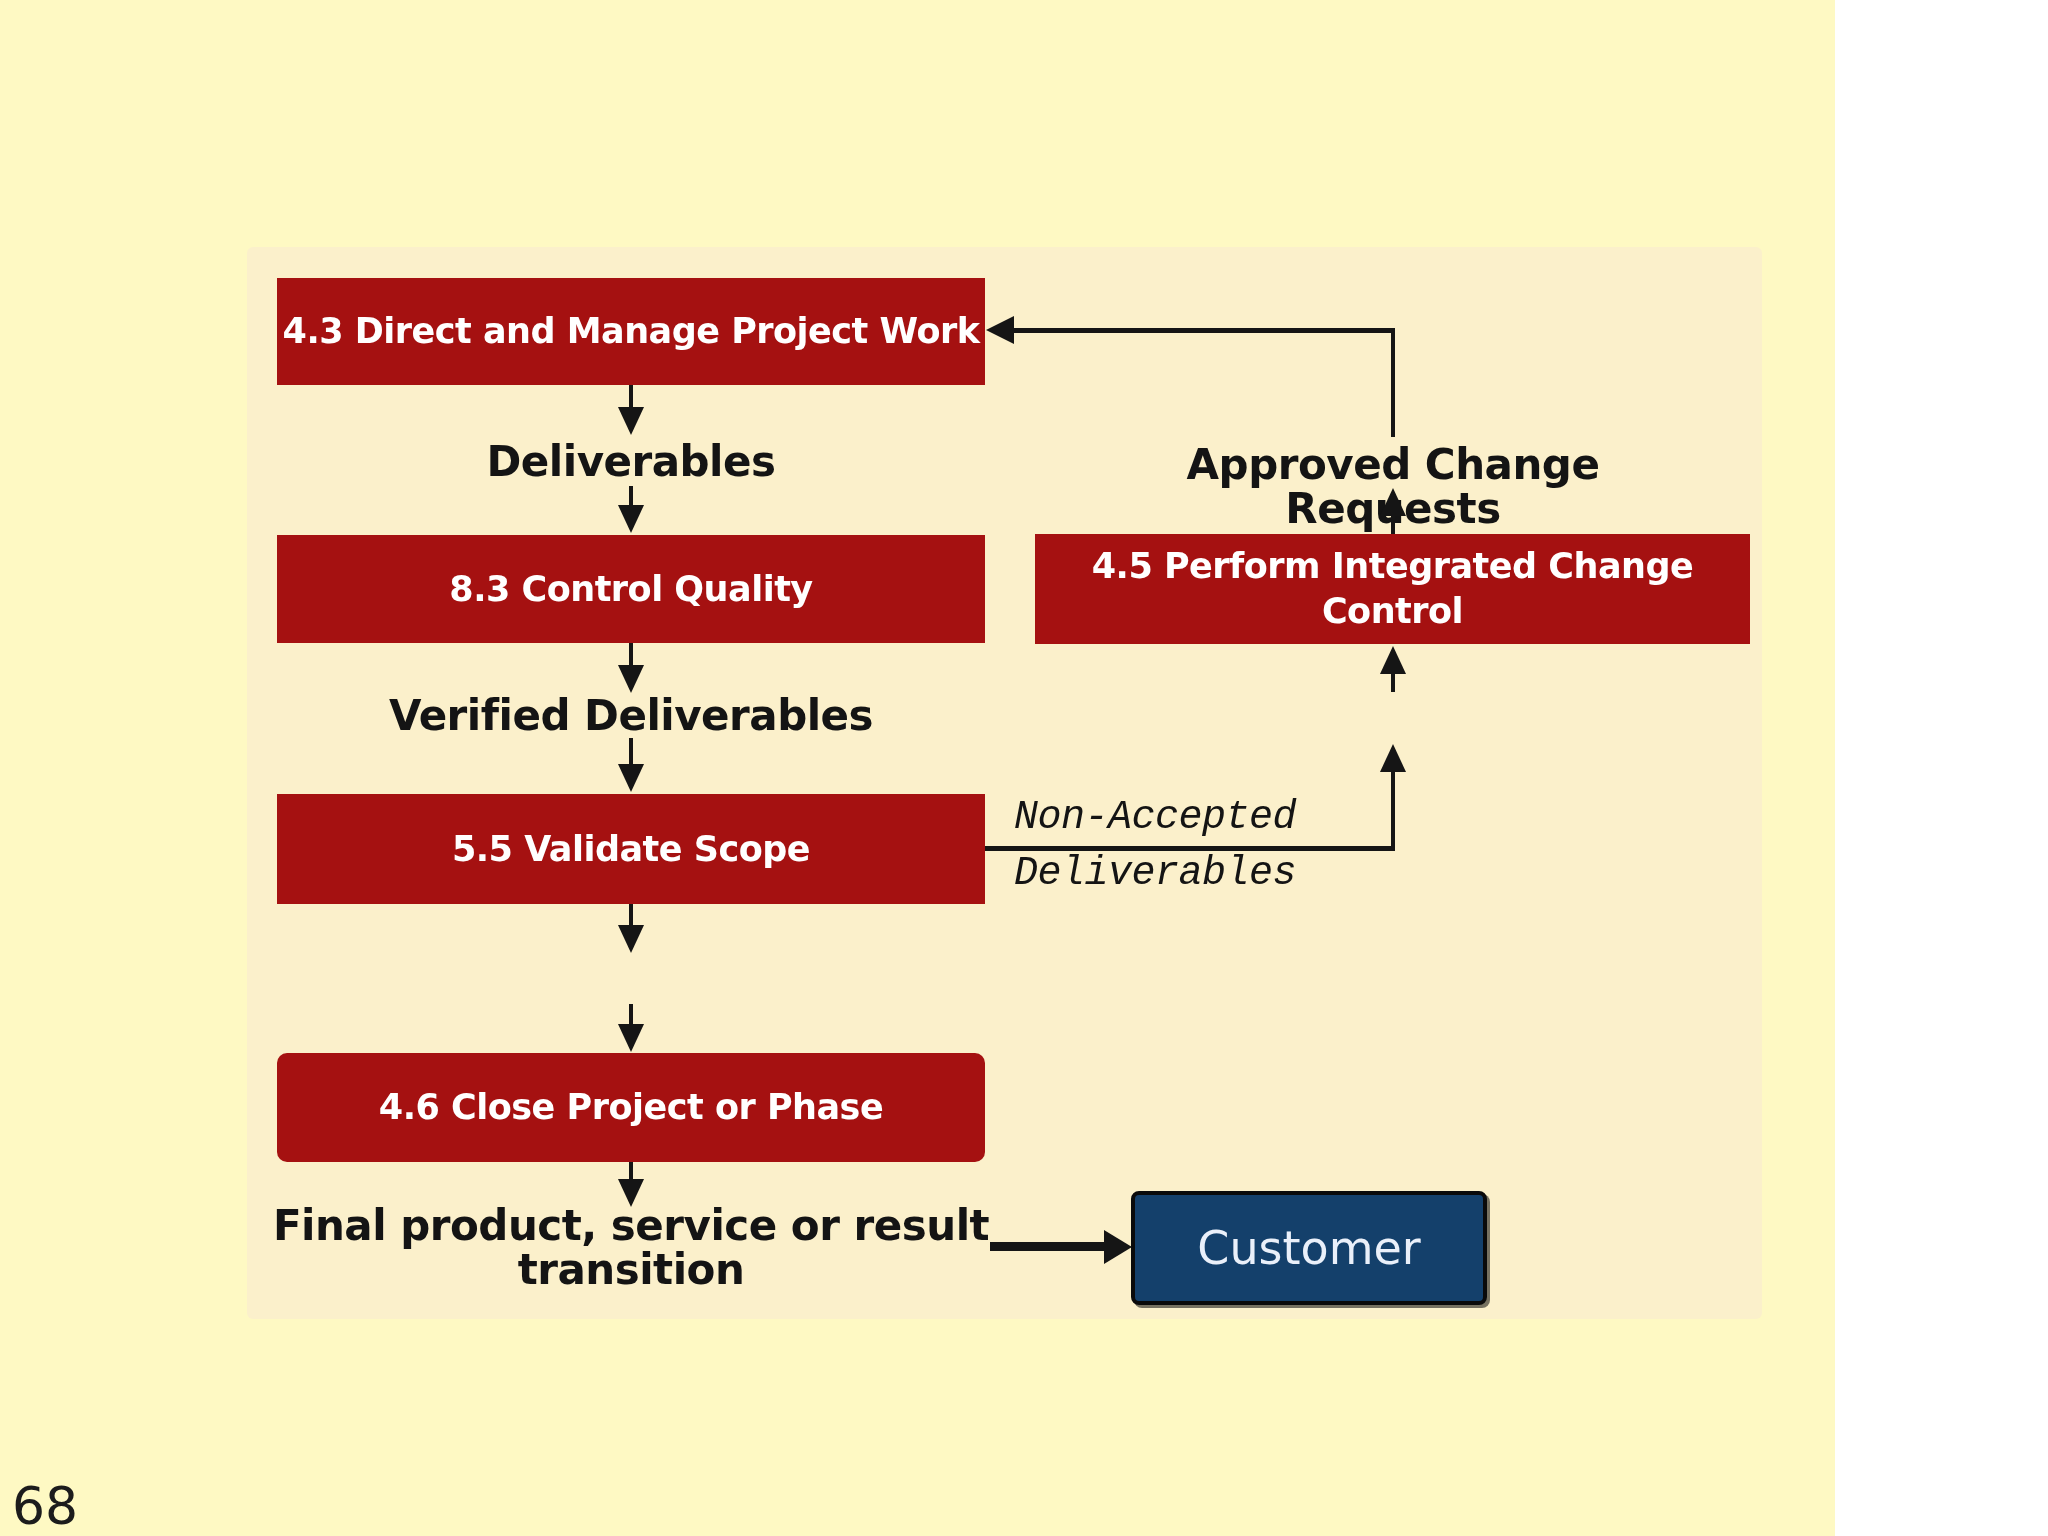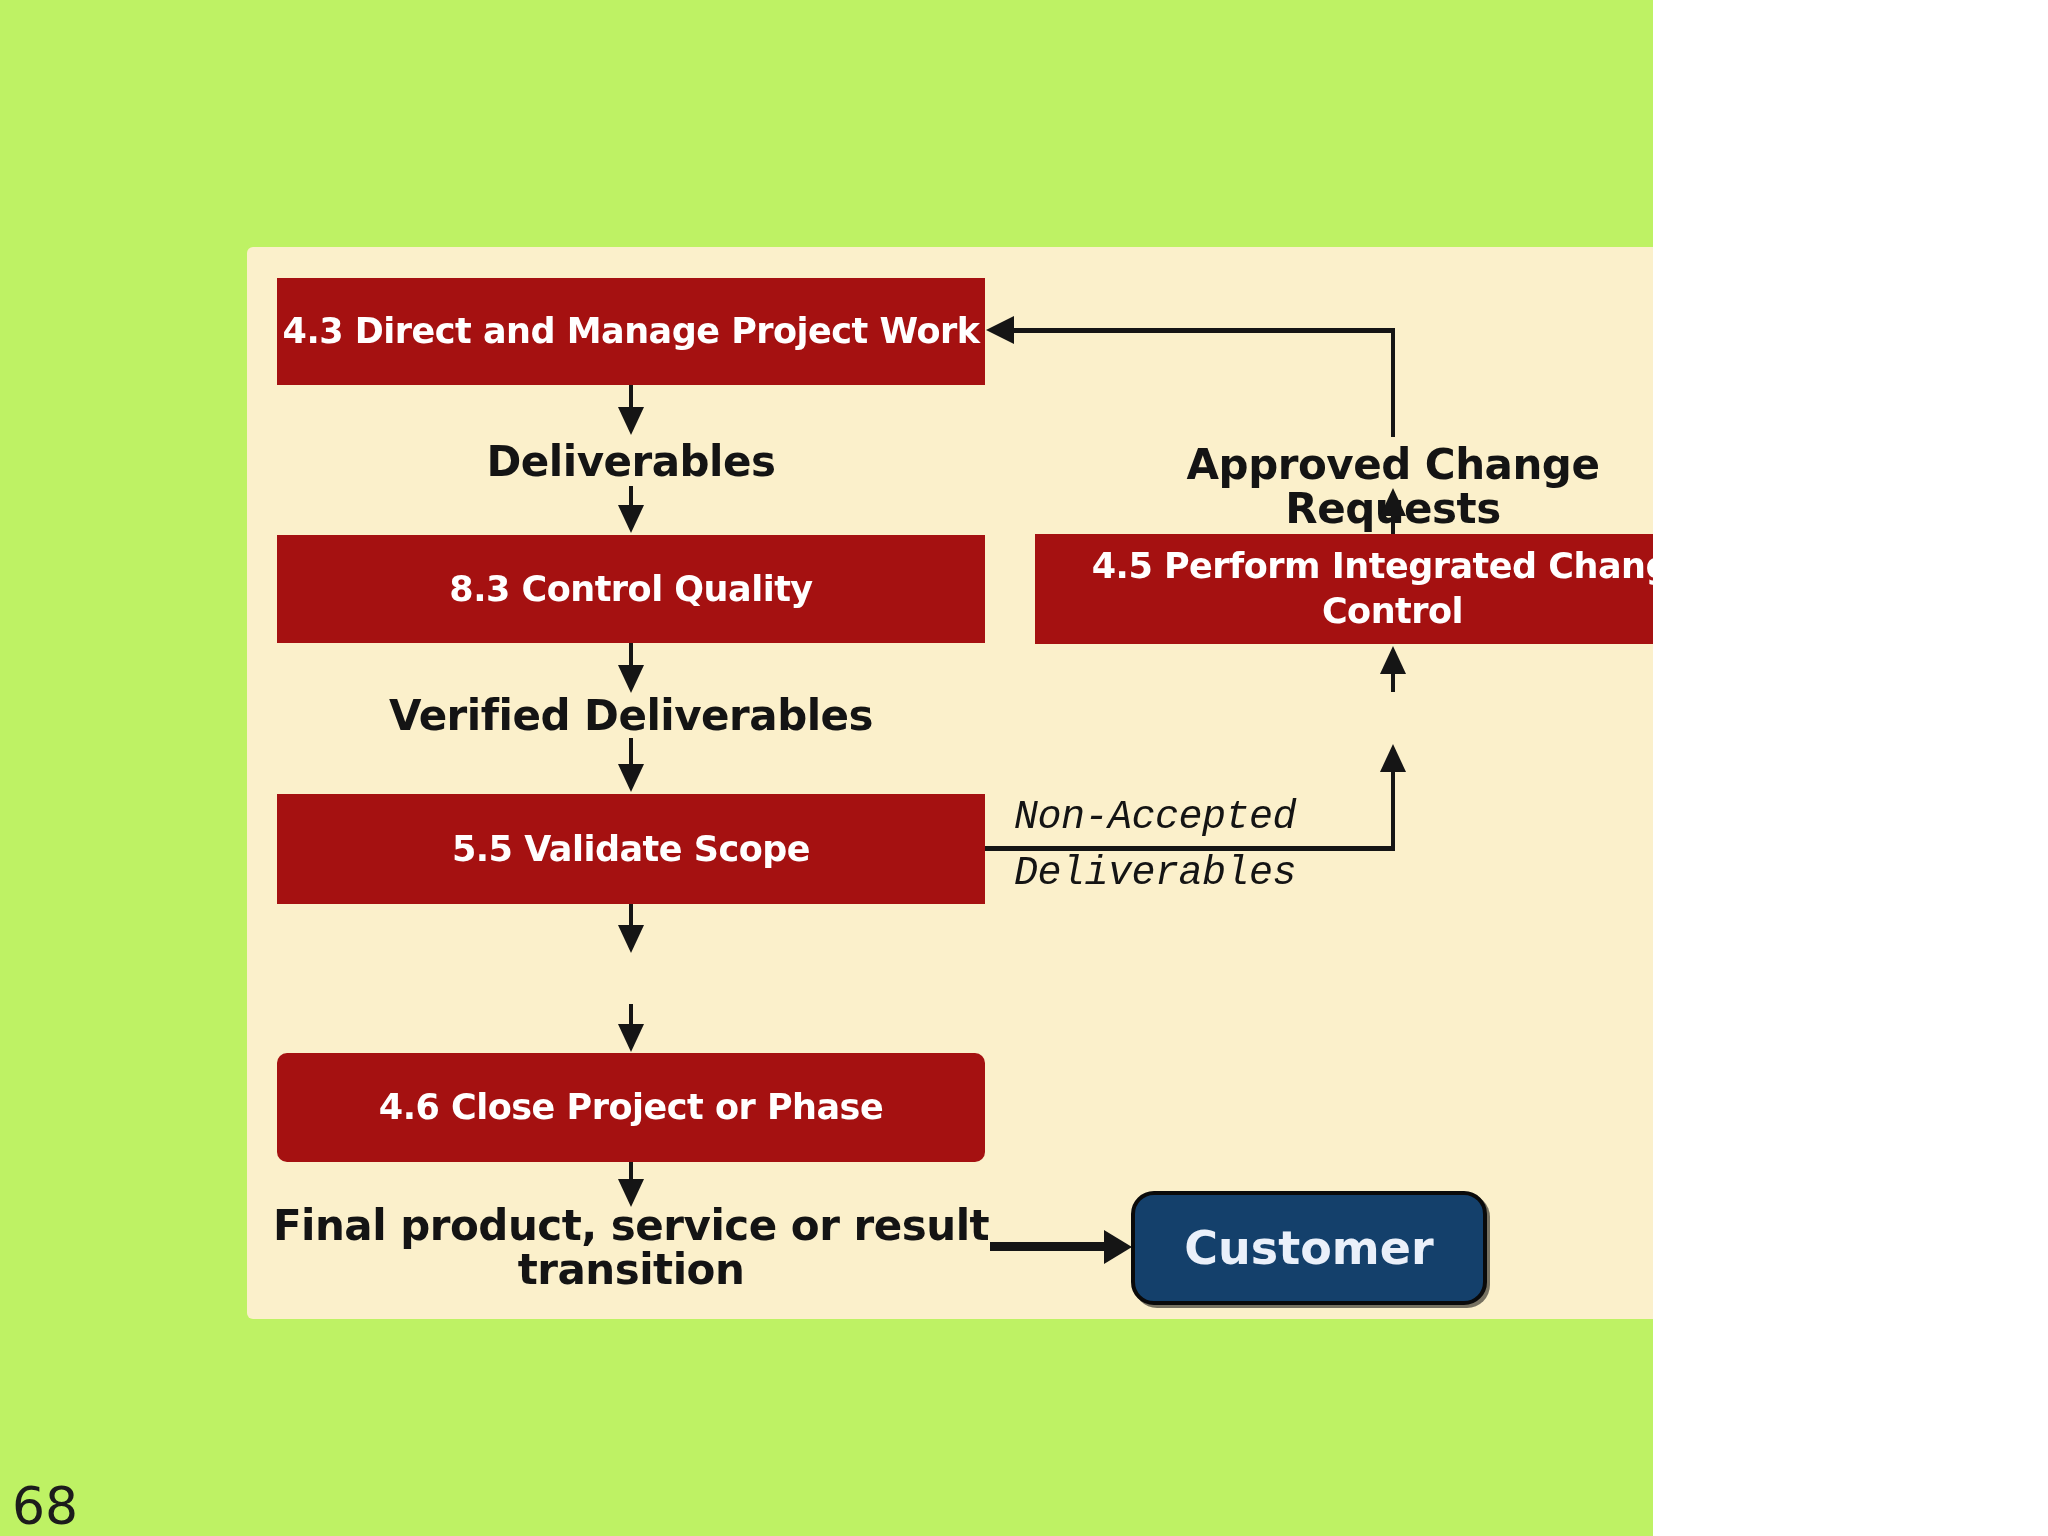--- a/index.html
+++ b/index.html
@@ -9,21 +9,21 @@
     --customer-blue:#14406b;
     --arrow-black:#151515;
     --label-black:#141414;
     --box-text-white:#ffffff;
     --customer-text:#eaf0fa;
     --page-number-gray:#7a7a7a;
     --page-number-black:#1c1c1c;
   }
   html,body{margin:0;padding:0;background:#ffffff;}
   .screen{
-    position:relative;width:1653px;height:1536px;background:#bef264;overflow:hidden;
+    position:relative;width:1835px;height:1536px;background:#fef9c3;overflow:hidden;
     font-family:"DejaVu Sans","Liberation Sans",sans-serif;
   }
   .panel{
     position:absolute;left:247px;top:247px;width:1515px;height:1072px;
     background:var(--panel-cream);border-radius:6px;
   }
   .pbox{
     position:absolute;background:var(--box-red);
     display:flex;align-items:center;justify-content:center;
     color:var(--box-text-white);font-weight:bold;font-size:35px;
@@ -49,23 +49,23 @@
     border-left:13px solid transparent;border-right:13px solid transparent;
     border-bottom:28px solid var(--arrow-black);}
   .head-left{position:absolute;width:0;height:0;
     border-top:14px solid transparent;border-bottom:14px solid transparent;
     border-right:28px solid var(--arrow-black);}
   .head-right{position:absolute;width:0;height:0;
     border-top:17px solid transparent;border-bottom:17px solid transparent;
     border-left:28px solid var(--arrow-black);}
   .customer{
     position:absolute;left:1131px;top:1191px;width:356px;height:114px;
-    background:var(--customer-blue);border:4px solid #0a0a0a;border-radius:23px;
+    background:var(--customer-blue);border:4px solid #0a0a0a;border-radius:8px;
     box-sizing:border-box;display:flex;align-items:center;justify-content:center;
-    color:var(--customer-text);font-size:46px;font-weight:bold;
+    color:var(--customer-text);font-size:46px;font-weight:normal;
     box-shadow:3px 3px 0 rgba(10,10,10,0.55);
   }
   .pagenum-left{
     position:absolute;left:12px;top:1480px;font-size:52px;line-height:52px;
     color:var(--page-number-black);
   }
   .pagenum-right{
     position:absolute;left:1985px;top:1436px;width:52px;text-align:right;
     font-size:25px;line-height:25px;color:var(--page-number-gray);
   }

